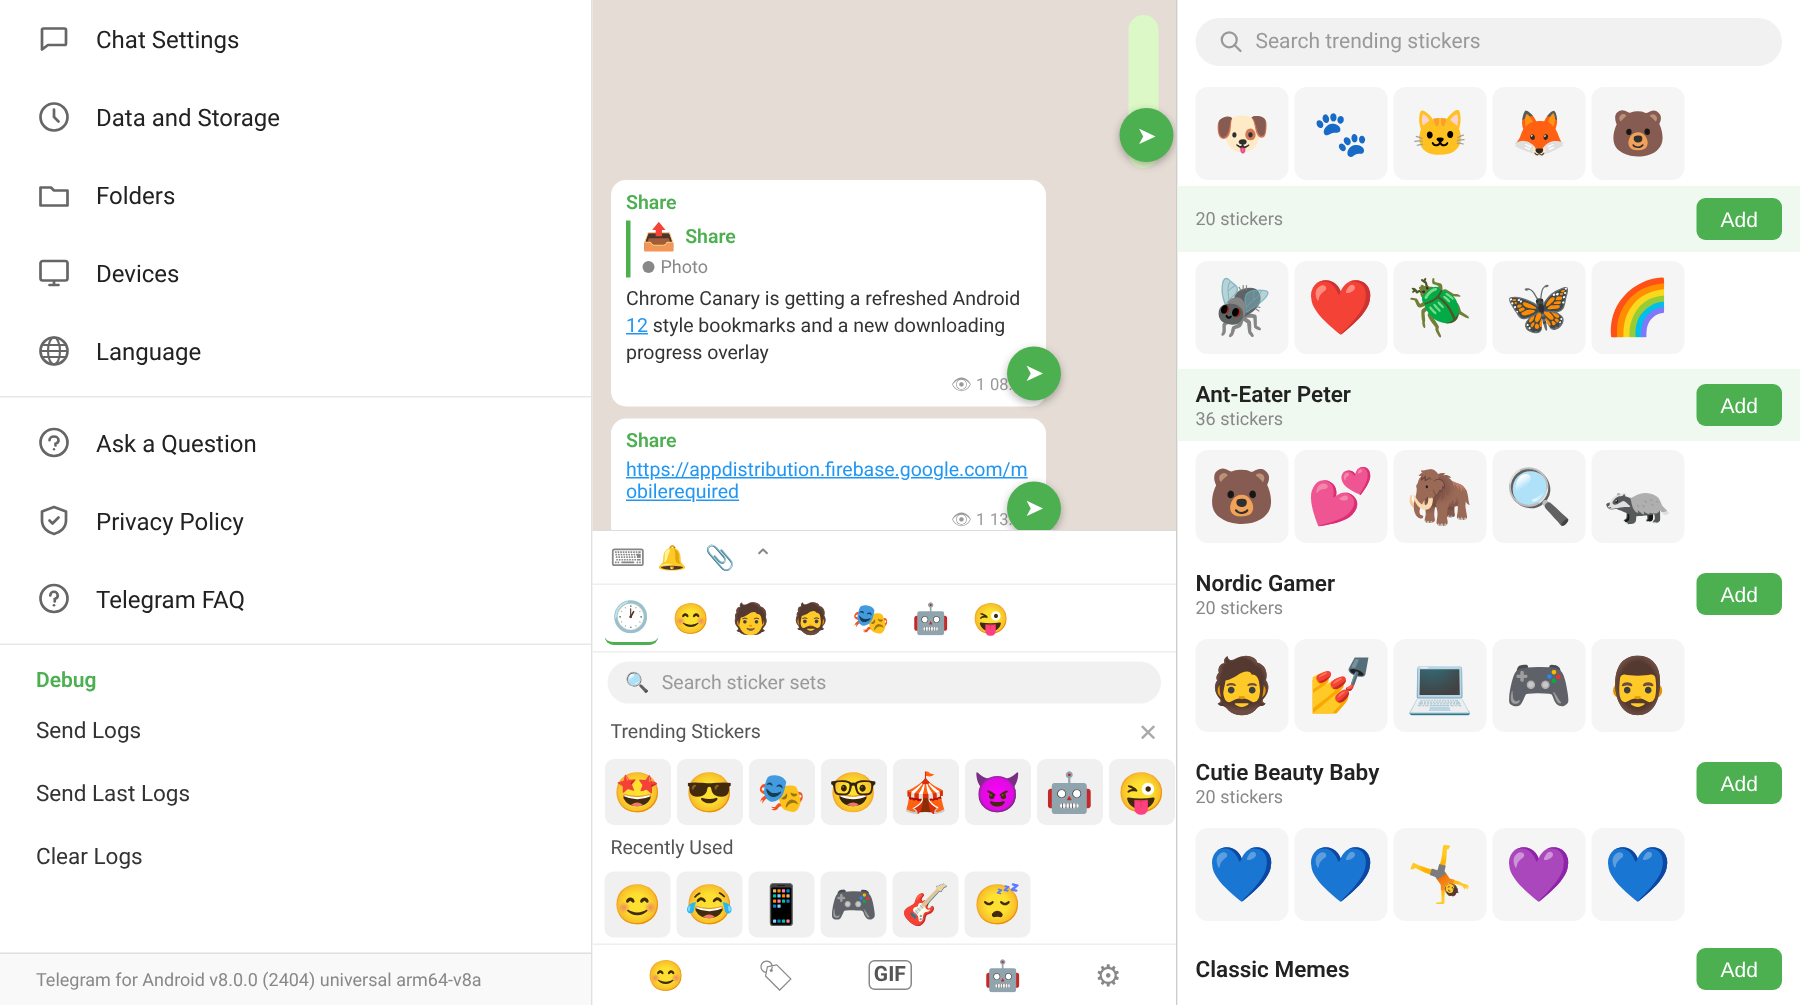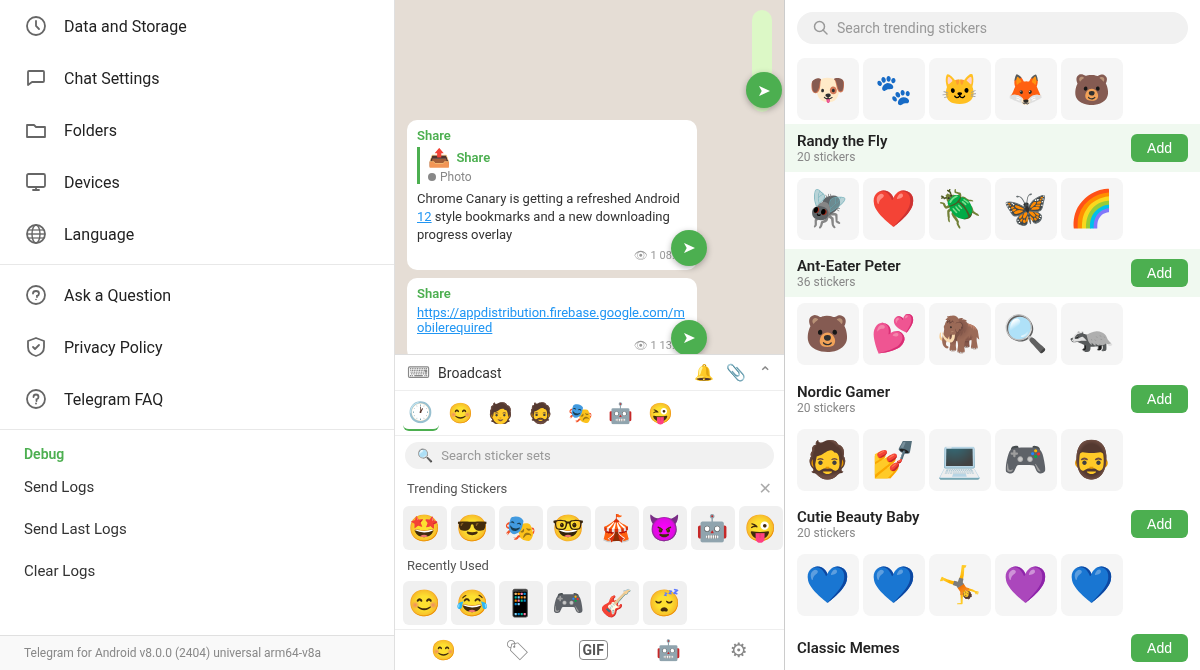--- a/index.html
+++ b/index.html
@@ -316,34 +316,34 @@
   </style>
 </head>
 <body>
 
 <div class="sidebar">
   <div class="sidebar-menu">
 
     <div class="sidebar-item">
       <span class="item-icon">
         <svg width="22" height="22" viewBox="0 0 22 22" fill="none">
+          <path d="M4 4h14a1 1 0 011 1v9a1 1 0 01-1 1H7l-4 3V5a1 1 0 011-1z" stroke="#666" stroke-width="1.8" stroke-linejoin="round"></path>
+        </svg>
+      </span>
+      <span>Chat Settings</span>
+    </div>
+
+    <div class="sidebar-item">
+      <span class="item-icon">
+        <svg width="22" height="22" viewBox="0 0 22 22" fill="none">
           <circle cx="11" cy="11" r="9" stroke="#666" stroke-width="1.8"></circle>
           <polyline points="11,6 11,11 14,14" stroke="#666" stroke-width="1.8" stroke-linecap="round"></polyline>
         </svg>
       </span>
       <span>Data and Storage</span>
-    </div>
-
-    <div class="sidebar-item">
-      <span class="item-icon">
-        <svg width="22" height="22" viewBox="0 0 22 22" fill="none">
-          <path d="M4 4h14a1 1 0 011 1v9a1 1 0 01-1 1H7l-4 3V5a1 1 0 011-1z" stroke="#666" stroke-width="1.8" stroke-linejoin="round"></path>
-        </svg>
-      </span>
-      <span>Chat Settings</span>
     </div>
 
     <div class="sidebar-item">
       <span class="item-icon">
         <svg width="22" height="22" viewBox="0 0 22 22" fill="none">
           <path d="M2 6h7l2 2h9v10H2V6z" stroke="#666" stroke-width="1.8" stroke-linejoin="round"></path>
         </svg>
       </span>
       <span>Folders</span>
     </div>
@@ -468,21 +468,20 @@
         <span>13:56</span>
       </div>
       <div class="send-button-round" style="right:-10px; bottom:4px;">➤</div>
     </div>
 
   </div>
 
   <div class="sticker-bar">
     <div class="broadcast-bar">
       <span style="font-size:16px; color:#888;">⌨</span>
-      <span class="broadcast-label">Broadcast</span>
       <div class="broadcast-icons">
         <span>🔔</span>
         <span>📎</span>
         <span>⌃</span>
       </div>
     </div>
 
     <div class="emoji-tabs">
       <div class="emoji-tab active" style="border-bottom:2px solid #4CAF50;">🕐</div>
       <div class="emoji-tab">😊</div>
@@ -548,21 +547,20 @@
   <div class="sticker-top-row">
     <div class="sticker-top-thumb">🐶</div>
     <div class="sticker-top-thumb">🐾</div>
     <div class="sticker-top-thumb">🐱</div>
     <div class="sticker-top-thumb">🦊</div>
     <div class="sticker-top-thumb">🐻</div>
   </div>
 
   <div class="sticker-set-row highlighted">
     <div class="sticker-set-info">
-      <div class="sticker-set-name">Randy the Fly</div>
       <div class="sticker-set-count">20 stickers</div>
     </div>
     <button class="add-btn">Add</button>
   </div>
   <div class="sticker-preview-row">
     <div class="sticker-preview-thumb">🪰</div>
     <div class="sticker-preview-thumb">❤️</div>
     <div class="sticker-preview-thumb">🪲</div>
     <div class="sticker-preview-thumb">🦋</div>
     <div class="sticker-preview-thumb">🌈</div>

